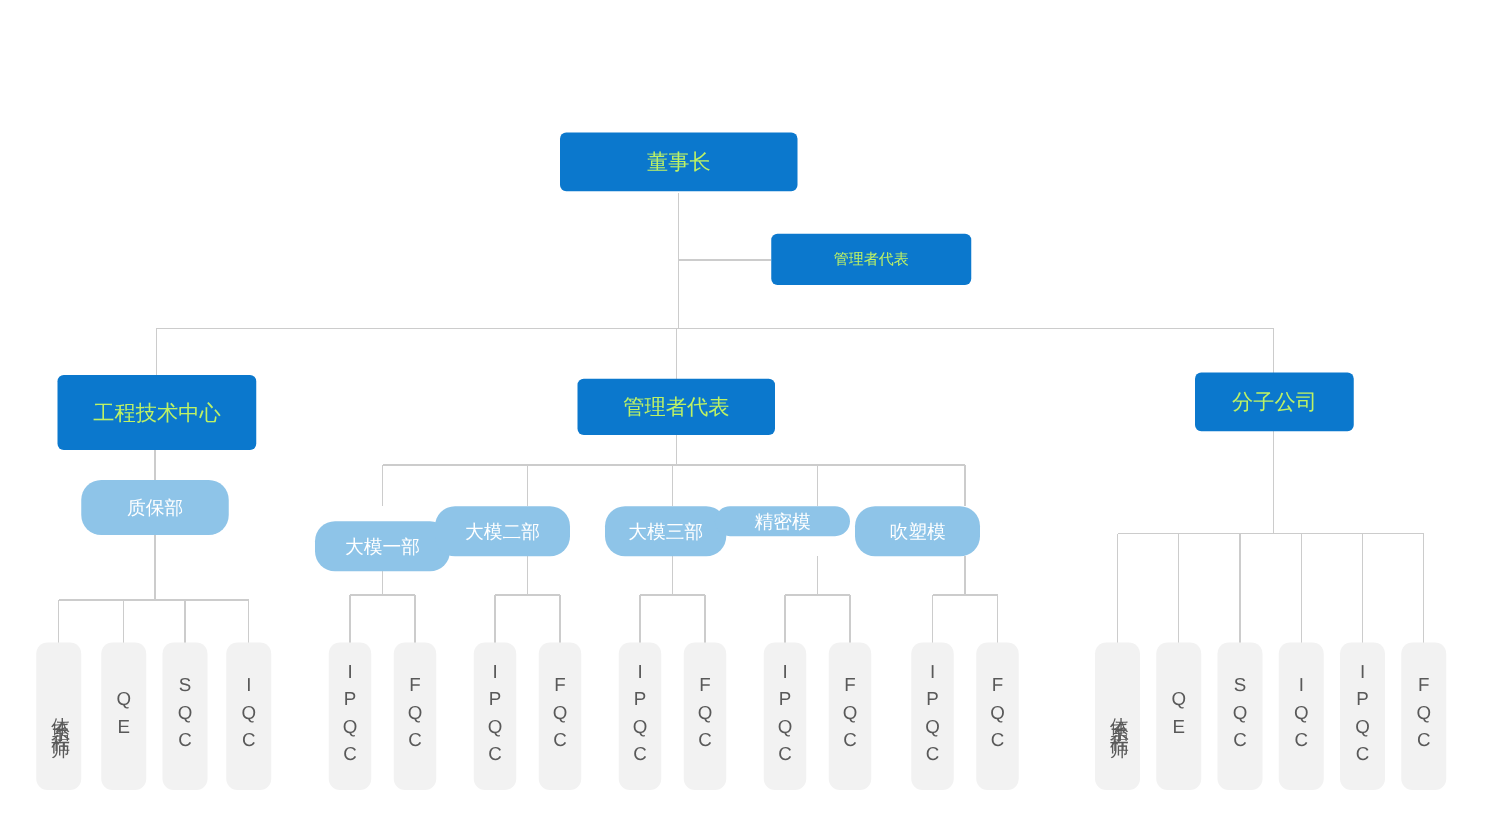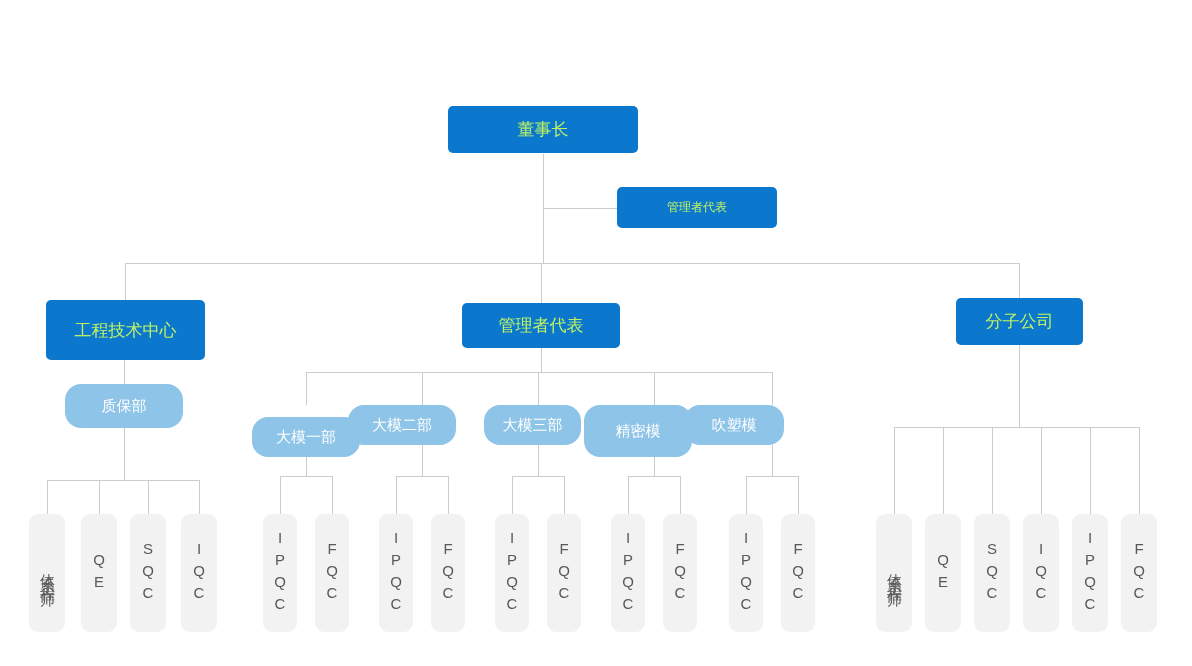--- a/index.html
+++ b/index.html
@@ -129,21 +129,21 @@
 
   <div class="node lightblue" style="left:65px;top:384px;width:118px;height:44px;">质保部</div>
   <div class="node gray" style="left:29px;top:514px;width:36px;height:118px;">体系工程师</div>
   <div class="node gray" style="left:81px;top:514px;width:36px;height:118px;">QE</div>
   <div class="node gray" style="left:130px;top:514px;width:36px;height:118px;">SQC</div>
   <div class="node gray" style="left:181px;top:514px;width:36px;height:118px;">IQC</div>
 
   <div class="node lightblue" style="left:252px;top:405px;width:108px;height:40px;margin-top:12px;">大模一部</div>
   <div class="node lightblue" style="left:348px;top:405px;width:108px;height:40px;">大模二部</div>
   <div class="node lightblue" style="left:484px;top:405px;width:97px;height:40px;">大模三部</div>
-  <div class="node lightblue" style="left:584px;top:405px;width:108px;height:52px;">精密模</div>
+  <div class="node lightblue" style="left:572px;top:405px;width:108px;height:24px;">精密模</div>
   <div class="node lightblue" style="left:684px;top:405px;width:100px;height:40px;">吹塑模</div>
 
   <div class="node gray" style="left:263px;top:514px;width:34px;height:118px;">IPQC</div>
   <div class="node gray" style="left:315px;top:514px;width:34px;height:118px;">FQC</div>
   <div class="node gray" style="left:379px;top:514px;width:34px;height:118px;">IPQC</div>
   <div class="node gray" style="left:431px;top:514px;width:34px;height:118px;">FQC</div>
   <div class="node gray" style="left:495px;top:514px;width:34px;height:118px;">IPQC</div>
   <div class="node gray" style="left:547px;top:514px;width:34px;height:118px;">FQC</div>
   <div class="node gray" style="left:611px;top:514px;width:34px;height:118px;">IPQC</div>
   <div class="node gray" style="left:663px;top:514px;width:34px;height:118px;">FQC</div>

